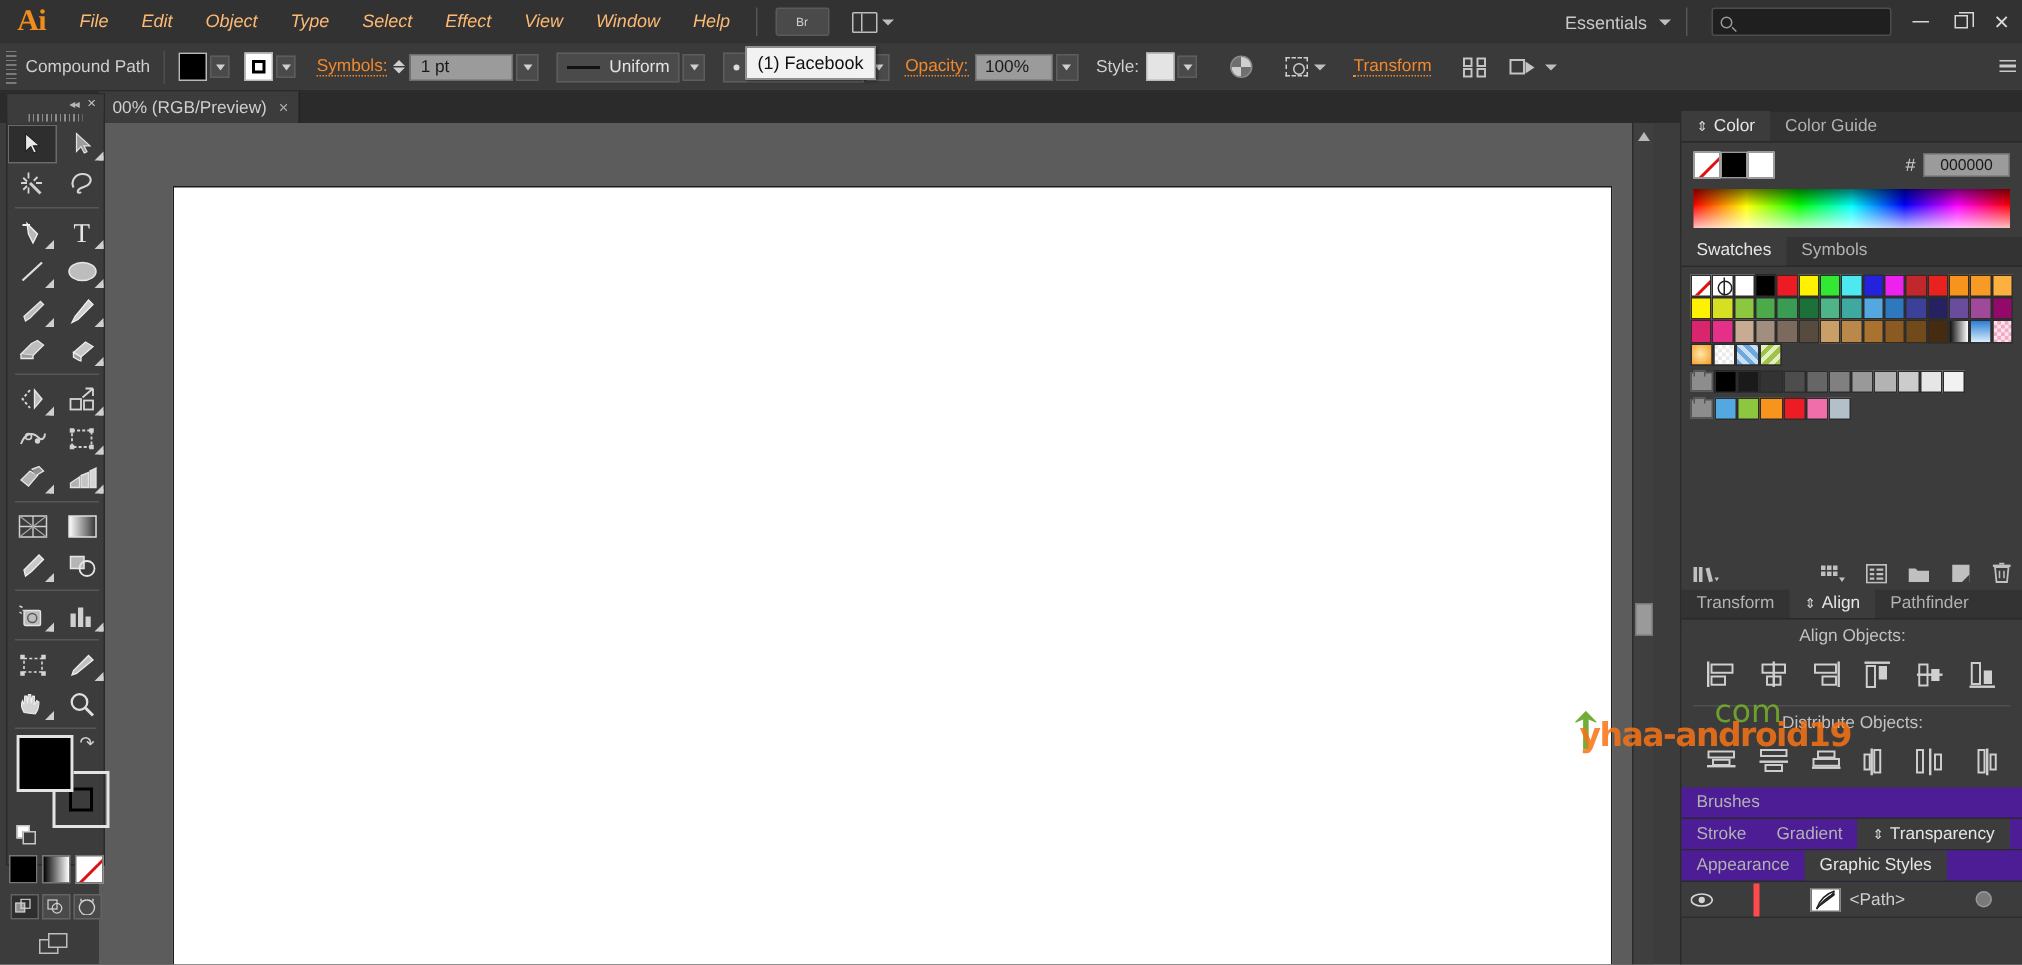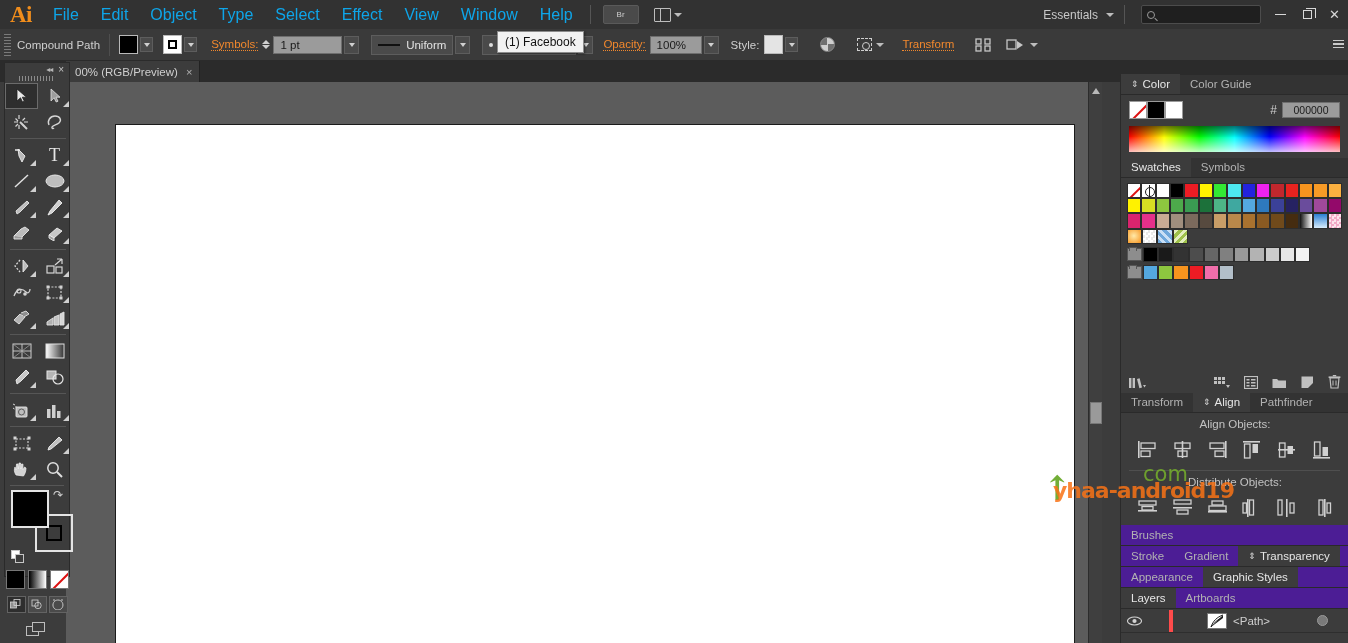--- a/index.html
+++ b/index.html
@@ -12,26 +12,27 @@
   }
   #app{ position:relative; width:1348px; height:643px; }
 
   
   .menubar{
     position:absolute; left:0; top:0; width:1348px; height:29px;
     background:#323232; display:flex; align-items:center;
   }
   .ai-logo{
     width:42px; text-align:center; color:#f08d1c;
-    font-size:23px; font-weight:bold; font-family:"Liberation Serif", serif;
+    font-size:20px; font-weight:bold; font-family:"Liberation Serif", serif;
     letter-spacing:-0.5px;
   }
   .menu-item{
-    padding:0 11px; height:29px; line-height:29px; color:#0ea5e9; font-size:16px;
+    padding:0 11px; height:29px; line-height:29px; color:#fdba74; font-size:12px;
     cursor:default;
+    font-style:italic;
   }
   .mb-sep{ width:1px; height:19px; background:#555; margin:0 6px; }
   .br-btn{
     width:36px; height:19px; background:#4a4a4a; border:1px solid #5a5a5a;
     border-radius:2px; font-size:8px; color:#cfcfcf; text-align:center;
     line-height:18px; margin-left:6px;
   }
   .arrange-btn{
     display:flex; align-items:center; gap:3px; margin-left:12px; padding:2px 3px;
   }
@@ -1052,28 +1053,20 @@
 
     <div class="collbar">
       <div class="ptab">
         <span>Appearance</span>
       </div>
       <div class="ptab active">
         <span>Graphic Styles</span>
       </div>
     </div>
 
-    <div class="collbar">
-      <div class="ptab active">
-        <span>Layers</span>
-      </div>
-      <div class="ptab">
-        <span>Artboards</span>
-      </div>
-    </div>
 
     <div class="layerrow">
       <span class="lr-eye">
         <svg width="15" height="10">
             <ellipse cx="7.5" cy="5" rx="7" ry="4" fill="none" stroke="#d4d4d4" stroke-width="1.1"></ellipse>
             <circle cx="7.5" cy="5" r="2.1" fill="#d4d4d4"></circle>
           </svg>
       </span>
       <span class="lr-lock"></span>
       <span class="lr-color"></span>

